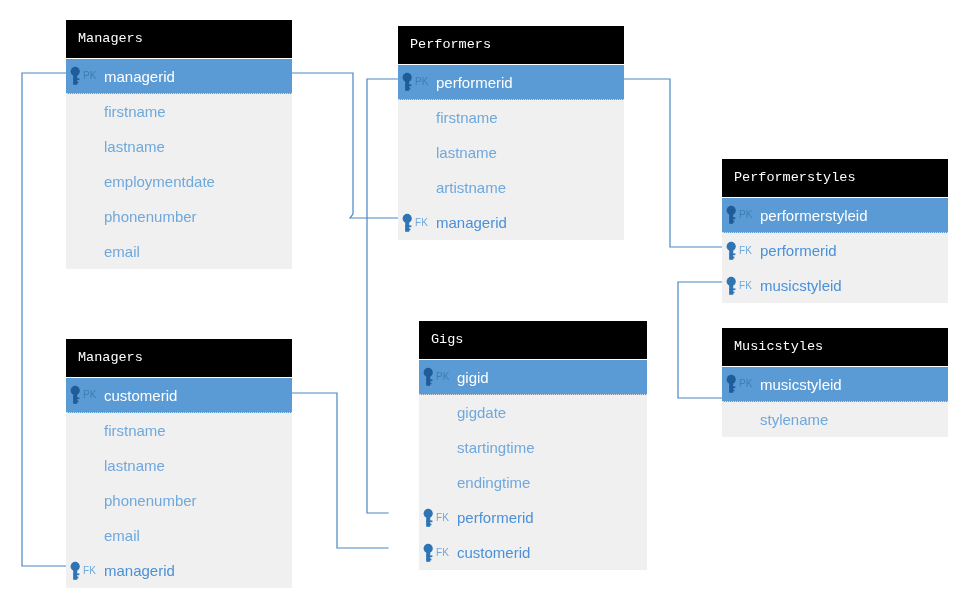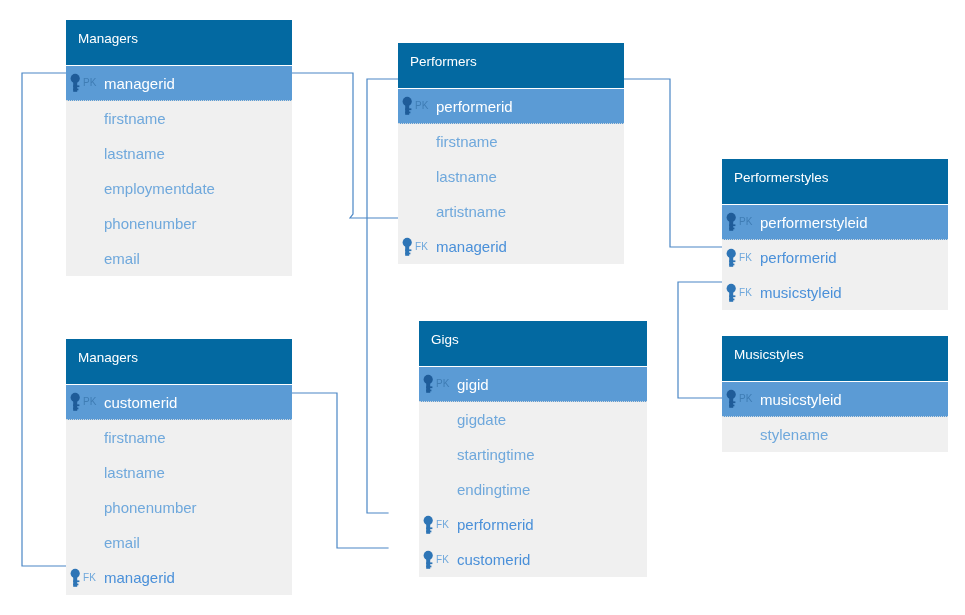--- a/index.html
+++ b/index.html
@@ -37,28 +37,29 @@
     stroke-linejoin: miter;
   }
   
   .entity {
     position: absolute;
     z-index: 2;
     background: #f0f0f0;
     box-sizing: border-box;
   }
   .entity-header {
-    background: #0369a1;
+    background: #000000;
     color: #ffffff;
     font-size: 13.5px;
     line-height: 1;
     padding: 12px 0 0 12px;
     box-sizing: border-box;
-    height: 46px;
+    height: 39px;
     border-bottom: 1.5px solid #ffffff;
+    font-family: Liberation Mono, monospace;
   }
   .row {
     position: relative;
     height: 35px;
     box-sizing: border-box;
     display: flex;
     align-items: center;
   }
   .row.pk {
     background: #5b9bd5;
@@ -155,21 +156,21 @@
         </div>
         <div class="row normal">
           <div class="keycell"></div>
           <span class="col-name">phonenumber</span>
         </div>
         <div class="row normal">
           <div class="keycell"></div>
           <span class="col-name">email</span>
         </div>
       </div>
-      <div class="entity" style="left: 398px; top: 43px; width: 226px;">
+      <div class="entity" style="left: 398px; top: 26px; width: 226px;">
         <div class="entity-header">Performers</div>
         <div class="row pk">
           <div class="keycell">
             <svg class="keyicon" viewBox="0 0 13 20" xmlns="http://www.w3.org/2000/svg">
               <circle cx="6.2" cy="5.4" r="4.6" fill="#1f5c99"></circle>
               <rect x="4.2" y="8.2" width="4" height="10.6" fill="#1f5c99"></rect>
               <rect x="4.2" y="12.4" width="6.2" height="1.7" fill="#1f5c99"></rect>
               <rect x="4.2" y="15.6" width="5.2" height="1.7" fill="#1f5c99"></rect>
             </svg>
             <span class="keytag">PK</span>
@@ -233,21 +234,21 @@
               <circle cx="6.2" cy="5.4" r="4.6" fill="#2e75b6"></circle>
               <rect x="4.2" y="8.2" width="4" height="10.6" fill="#2e75b6"></rect>
               <rect x="4.2" y="12.4" width="6.2" height="1.7" fill="#2e75b6"></rect>
               <rect x="4.2" y="15.6" width="5.2" height="1.7" fill="#2e75b6"></rect>
             </svg>
             <span class="keytag">FK</span>
           </div>
           <span class="col-name">musicstyleid</span>
         </div>
       </div>
-      <div class="entity" style="left: 722px; top: 336px; width: 226px;">
+      <div class="entity" style="left: 722px; top: 328px; width: 226px;">
         <div class="entity-header">Musicstyles</div>
         <div class="row pk">
           <div class="keycell">
             <svg class="keyicon" viewBox="0 0 13 20" xmlns="http://www.w3.org/2000/svg">
               <circle cx="6.2" cy="5.4" r="4.6" fill="#1f5c99"></circle>
               <rect x="4.2" y="8.2" width="4" height="10.6" fill="#1f5c99"></rect>
               <rect x="4.2" y="12.4" width="6.2" height="1.7" fill="#1f5c99"></rect>
               <rect x="4.2" y="15.6" width="5.2" height="1.7" fill="#1f5c99"></rect>
             </svg>
             <span class="keytag">PK</span>

